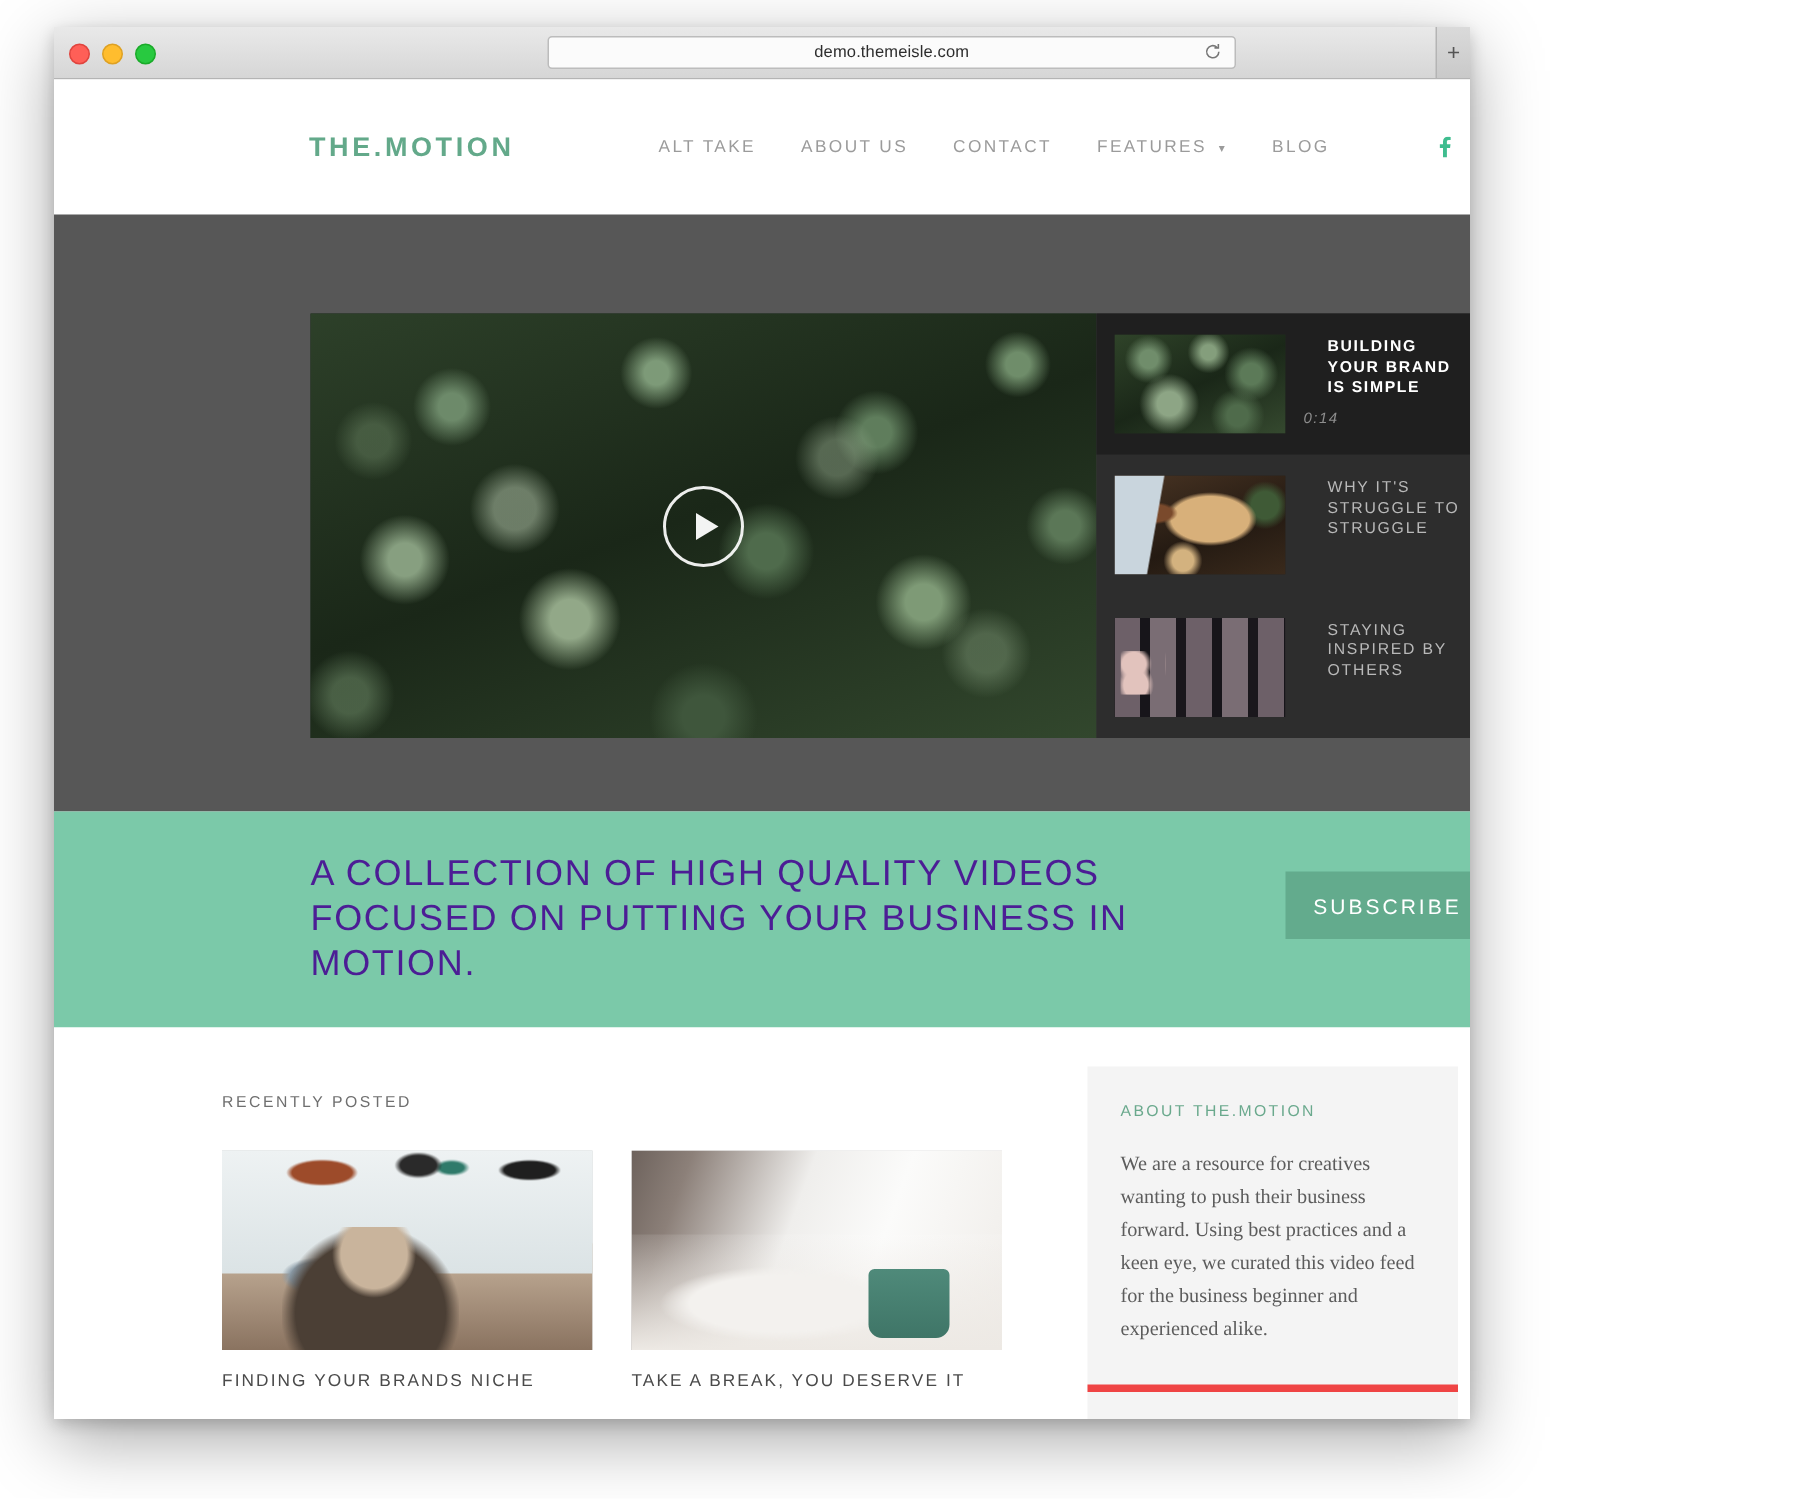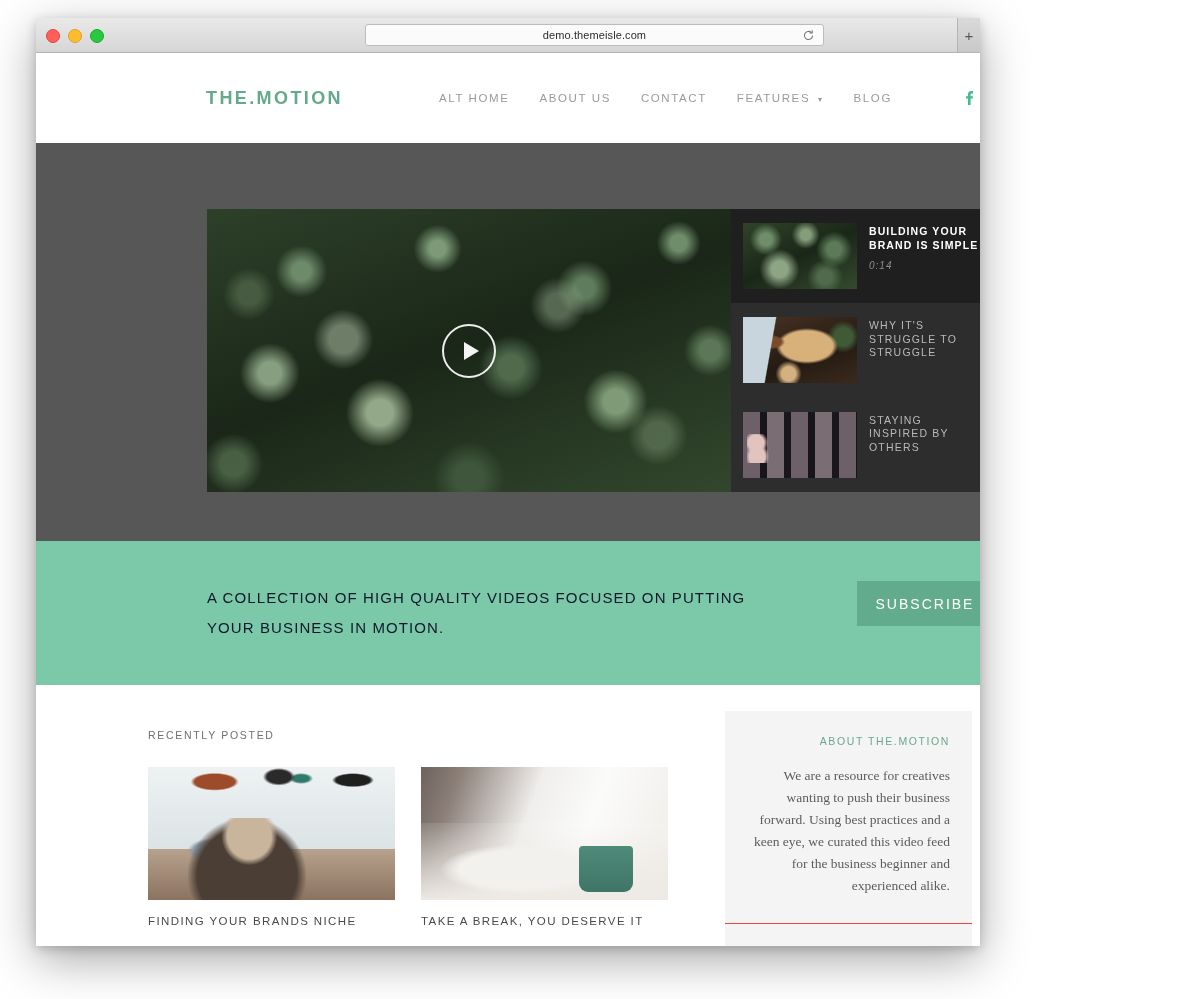--- a/index.html
+++ b/index.html
@@ -246,20 +246,21 @@
     padding-top: 2px;
     flex: 1 1 auto;
     min-width: 0;
   }
   .pl-title {
     font-size: 10.5px;
     line-height: 13.5px;
     letter-spacing: 1.1px;
     color: #ffffff;
     font-weight: bold;
+    margin-left: 16px;
   }
   .pl-item:not(.active) .pl-title {
     color: #b9b9b9;
     font-weight: normal;
     letter-spacing: 1.2px;
   }
   .pl-duration {
     margin-top: 8px;
     font-size: 10px;
     letter-spacing: 1px;
@@ -282,24 +283,24 @@
   
   #cta-banner {
     position: relative;
     height: 144px;
     background: #7bc9a9;
     display: flex; align-items: center;
   }
   #cta-text {
     margin-left: 171px;
     width: 560px;
-    font-size: 15px;
+    font-size: 24px;
     line-height: 30px;
     letter-spacing: 1.1px;
-    color: #0f172a;
+    color: #4c1d95;
   }
   #subscribe-button {
     position: absolute;
     left: 821px; top: 40px;
     width: 136px; height: 45px;
     background: #63ab8d;
     display: flex; align-items: center; justify-content: center;
     cursor: pointer;
   }
   #subscribe-label {
@@ -394,22 +395,21 @@
   
   #sidebar {
     position: absolute;
     left: 577px; top: -18px;
     width: 247px;
   }
   .widget {
     background: #f4f4f4;
     padding: 24px 22px 26px 22px;
     box-sizing: border-box;
-    border-bottom: 1px solid #ef4444;
-    text-align: right;
+    border-bottom: 5px solid #ef4444;
   }
   .widget-title {
     font-size: 10.5px;
     letter-spacing: 1.6px;
     color: #6aa98d;
     margin-bottom: 18px;
   }
   .widget-body {
     font-family: "Liberation Serif", serif;
     font-size: 13.5px;
@@ -445,21 +445,21 @@
       <div id="tab-plus">+</div>
     </div>
 
     <div id="viewport">
 
       <header id="site-header">
         <div id="logo">THE.MOTION</div>
 
         <nav id="main-nav">
           <a class="nav-link">
-            <span>ALT HOME</span>
+            <span>ALT TAKE</span>
           </a>
           <a class="nav-link">
             <span>ABOUT US</span>
           </a>
           <a class="nav-link">
             <span>CONTACT</span>
           </a>
           <a class="nav-link">
             <span>FEATURES</span>
             <span class="caret">▾</span>

